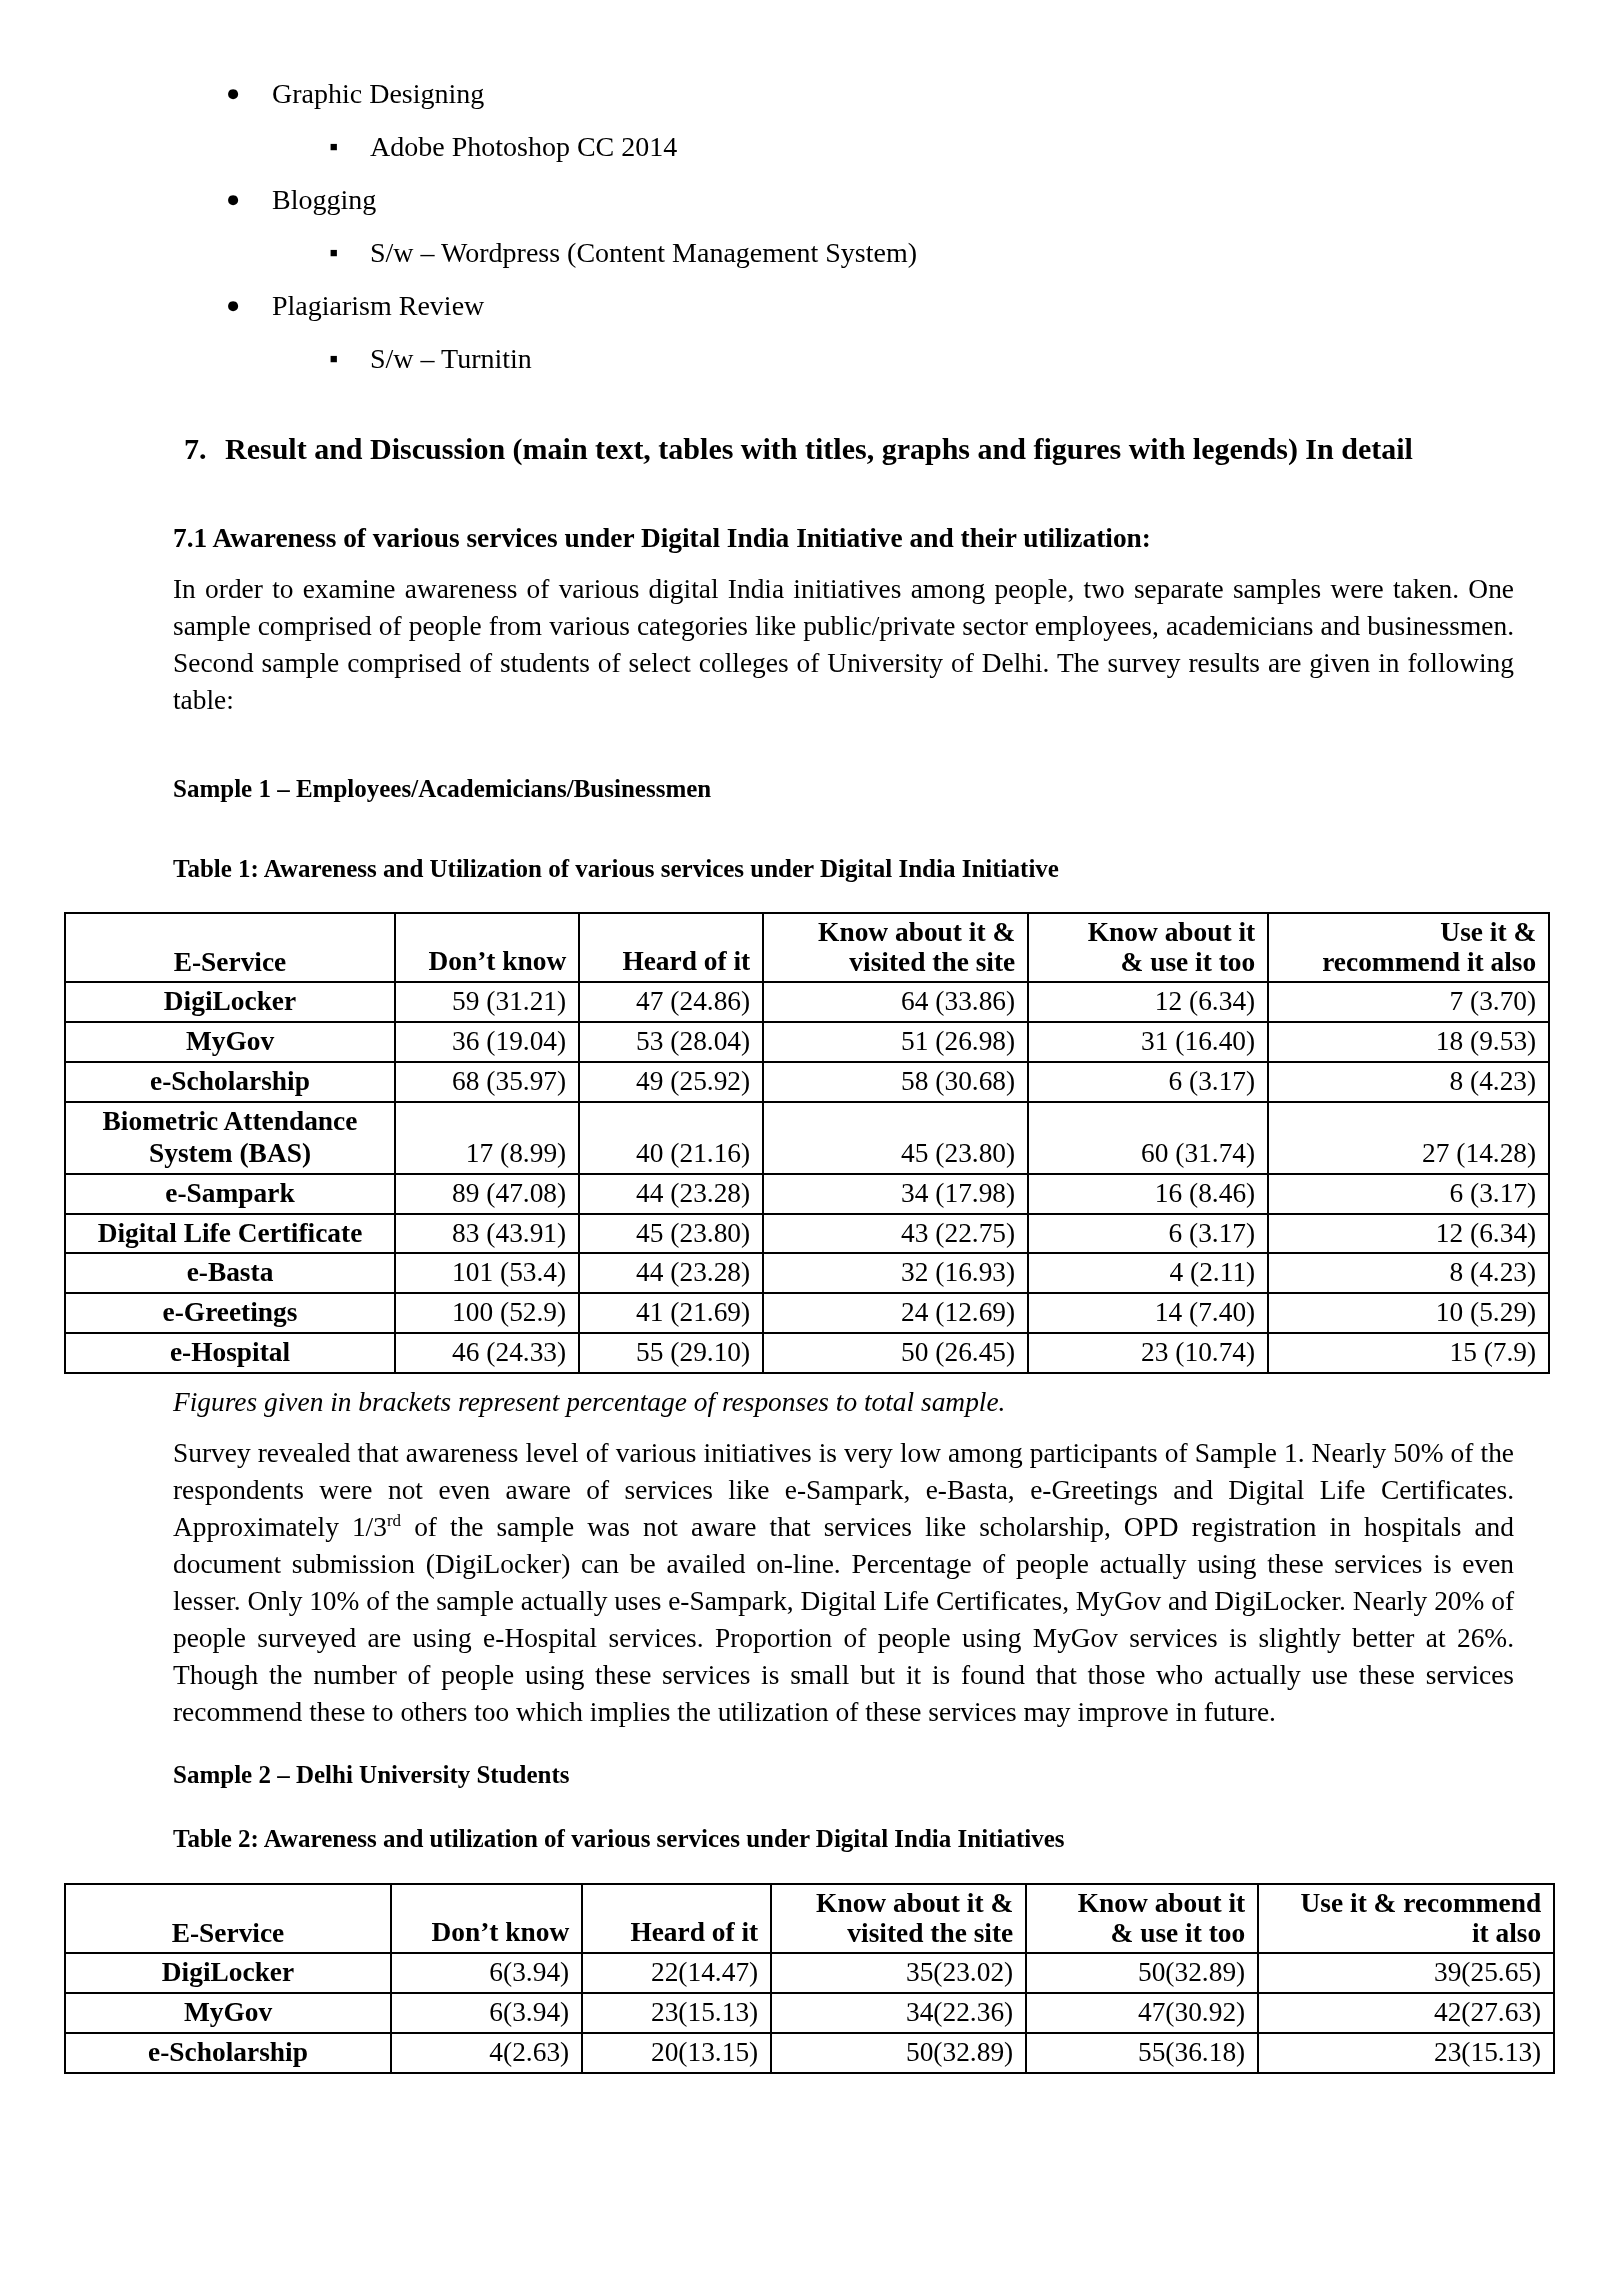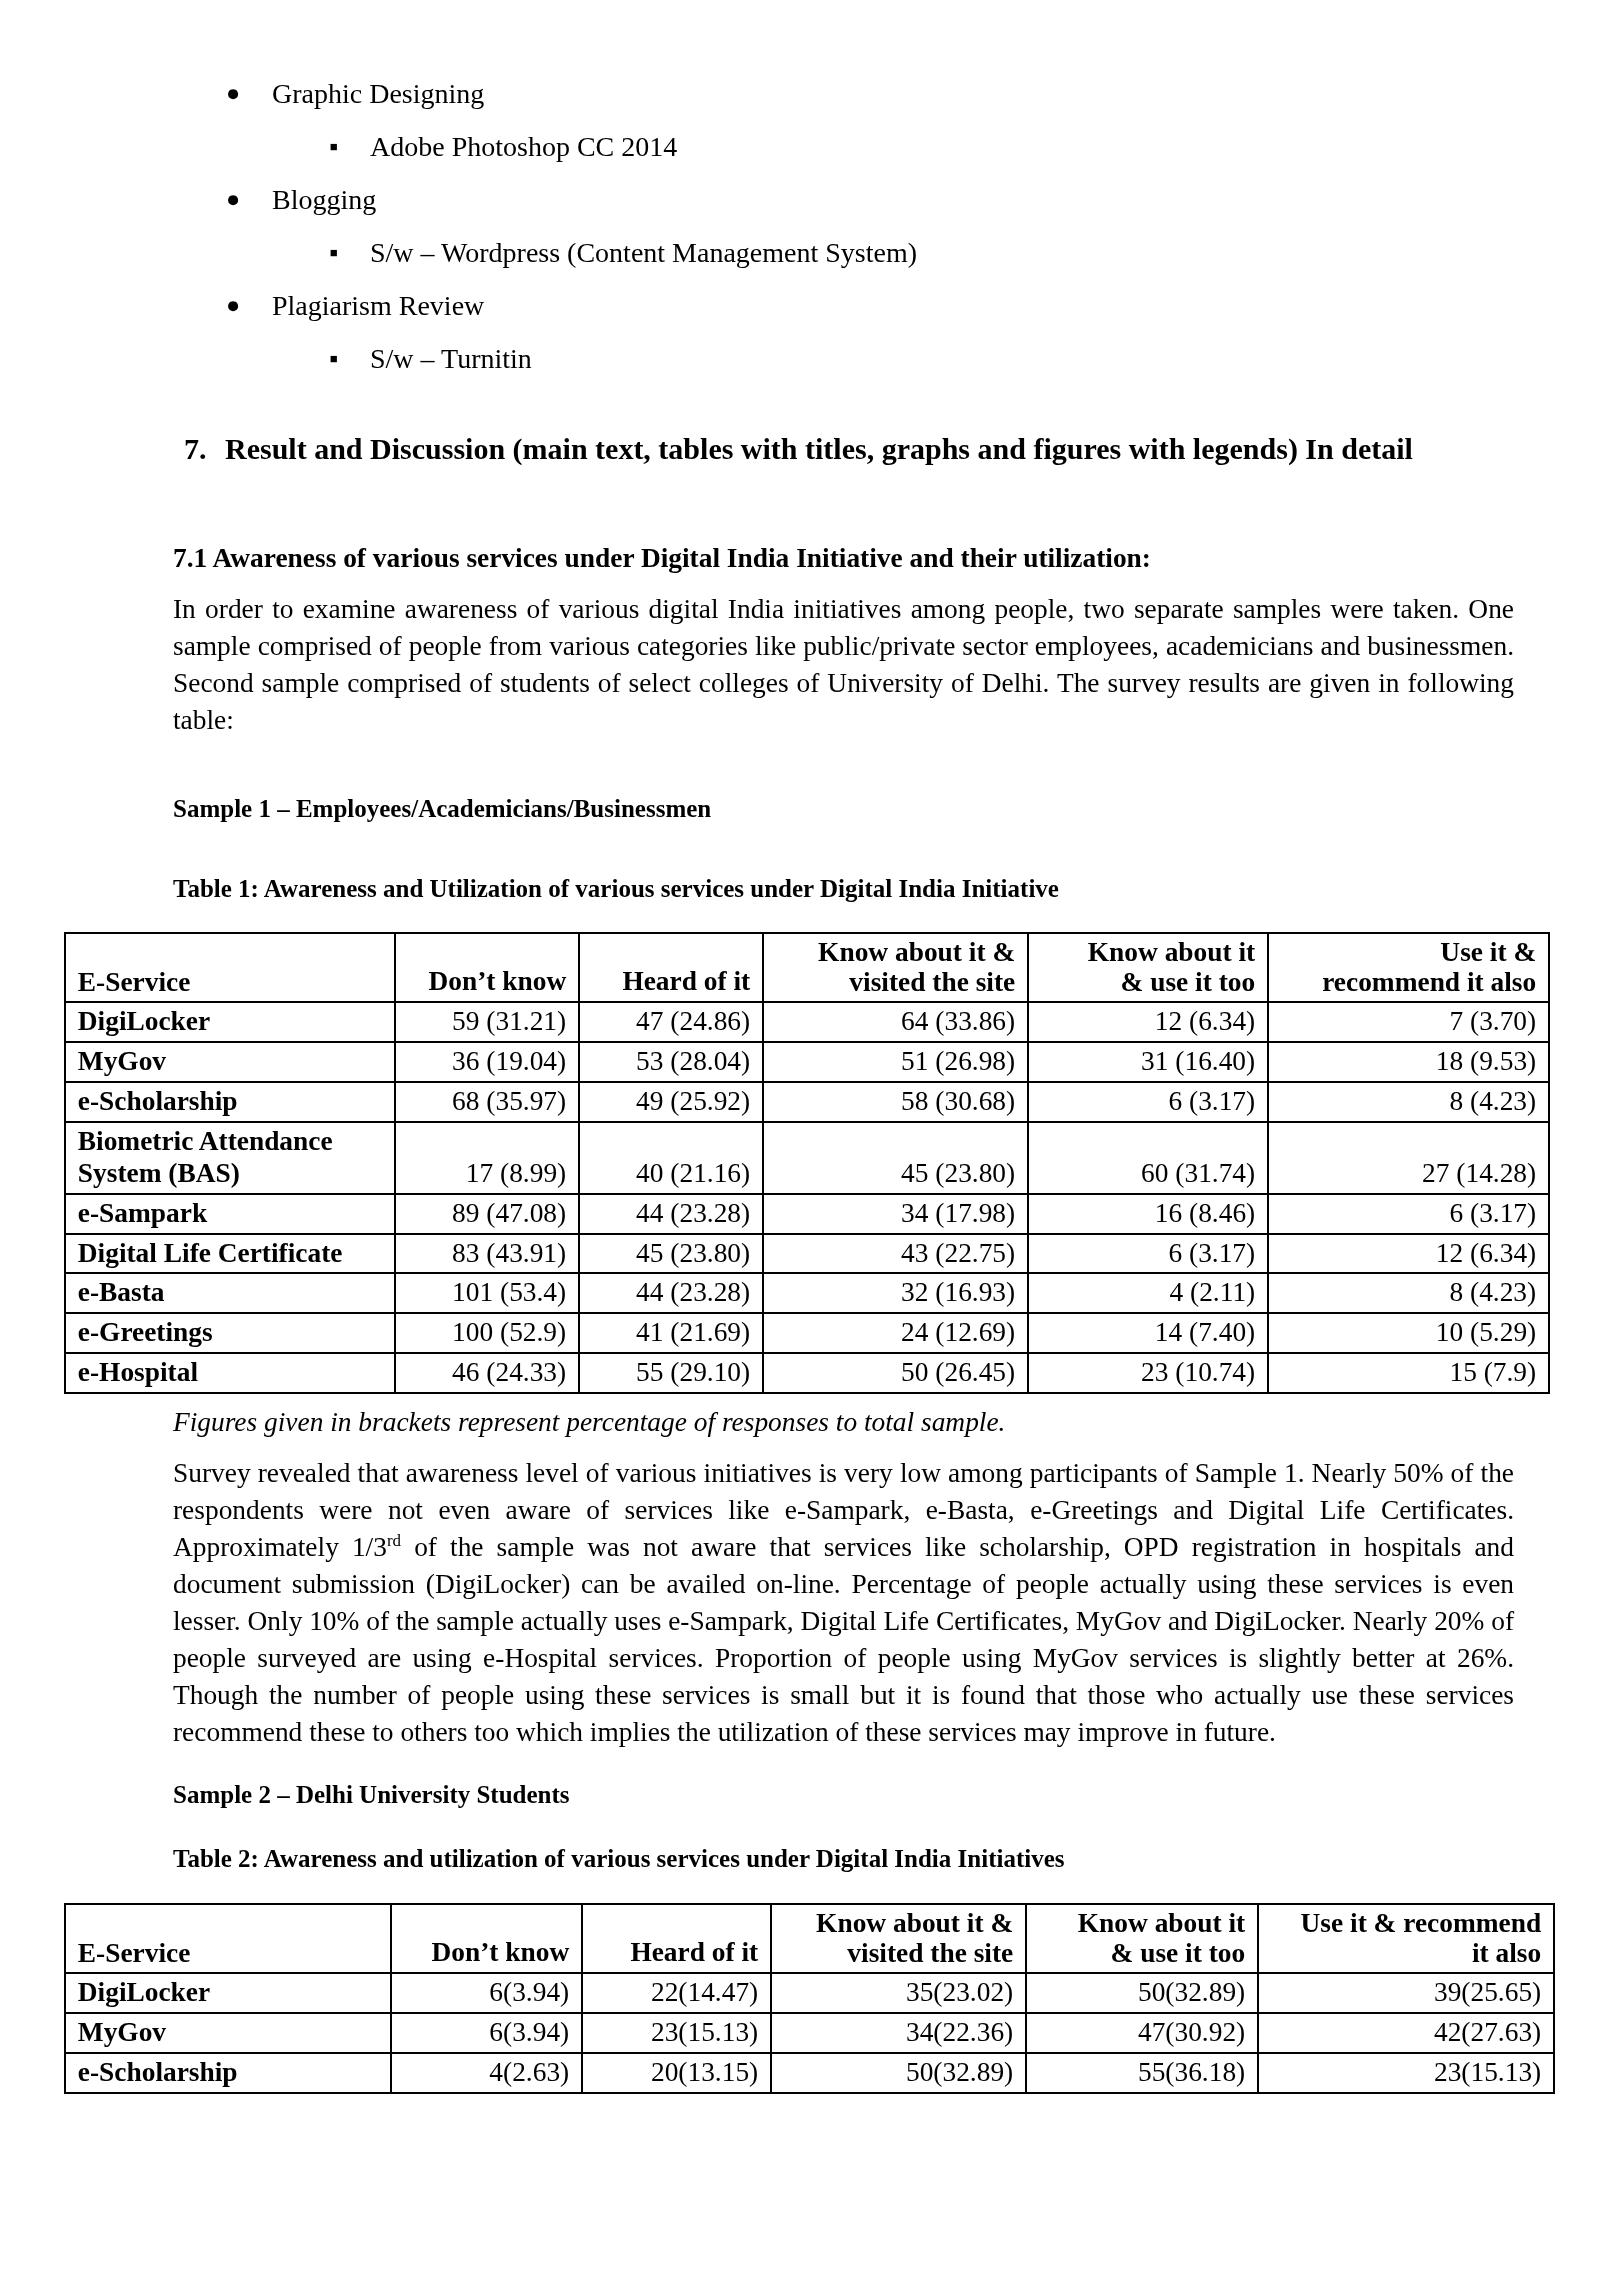--- a/index.html
+++ b/index.html
@@ -17,38 +17,38 @@
   .toplist li.l1 { padding-left:272px; }
   .toplist li.l2 { padding-left:370px; }
   .mk { position:absolute; top:0; }
   .l1 .mk { left:226px; font-size:23.5px; }
   .l2 .mk { left:329px; font-size:25.5px; }
   
   .h7 { display:flex; margin:41px 98px 0 184px; font-weight:bold; font-size:30px; line-height:45px; }
   .h7num { flex:none; width:41px; }
   .h7text { text-align:justify; }
   
-  .sec-title { margin:69px 106px 0 173px; font-weight:bold; font-size:27.4px; line-height:37px; }
+  .sec-title { margin:49px 106px 0 173px; font-weight:bold; font-size:27.4px; line-height:37px; }
   
   .body-p { margin:13.7px 106px 0 173px; font-size:27.4px; line-height:37px; text-align:justify; }
   .body-p sup { font-size:0.62em; line-height:0; vertical-align:super; }
   .bold-line { margin-left:173px; font-weight:bold; font-size:25px; line-height:37px; }
   .sample1-h { margin-top:51px; }
   .tbl-title1 { margin-top:43px; }
   .sample2-h { margin-top:25.5px; }
   .tbl-title2 { margin-top:27.4px; }
   .note { margin:9.8px 106px 0 173px; font-style:italic; font-size:27.4px; line-height:37px; }
   
   table.dtab { border-collapse:collapse; table-layout:fixed; margin-top:25.5px; margin-left:64px; border:2.9px solid #000; }
   table.t1 { width:1485px; }
   table.t2 { width:1490px; }
   .dtab th, .dtab td { border:2px solid #000; font-size:27.4px; vertical-align:bottom; padding:2px 11.8px 3.9px 11.8px; overflow:hidden; }
   .dtab thead th { font-weight:bold; height:61px; }
   .dtab tbody td { height:32px; line-height:32px; }
-  .svc { text-align:left; font-weight:bold; }
+  .svc { text-align:center; font-weight:bold; }
   .num { text-align:right; }
   .hl { display:block; line-height:30px; text-align:right; }
   .dtab thead th.svc { line-height:30px; }
 </style>
 </head>
 <body>
 
 <div class="page">
 
   <ul class="toplist">

